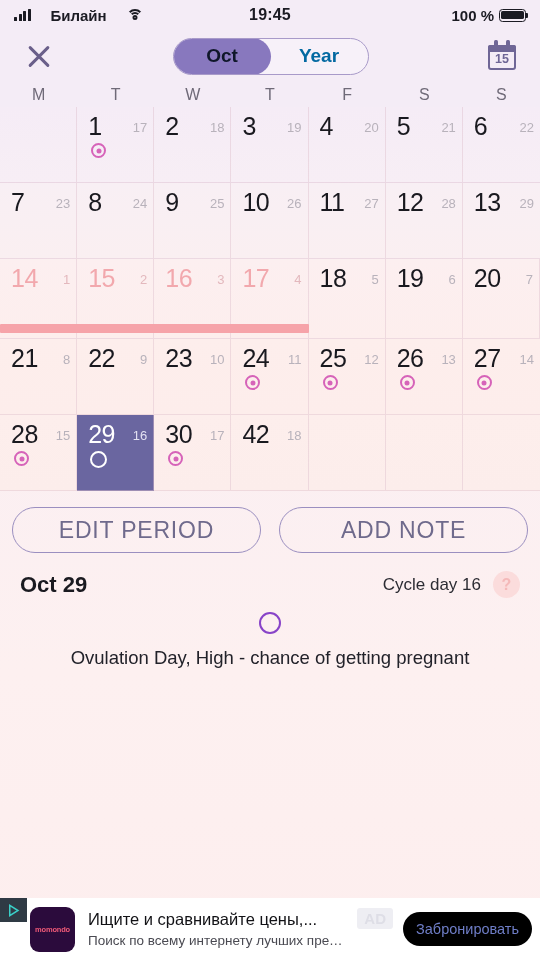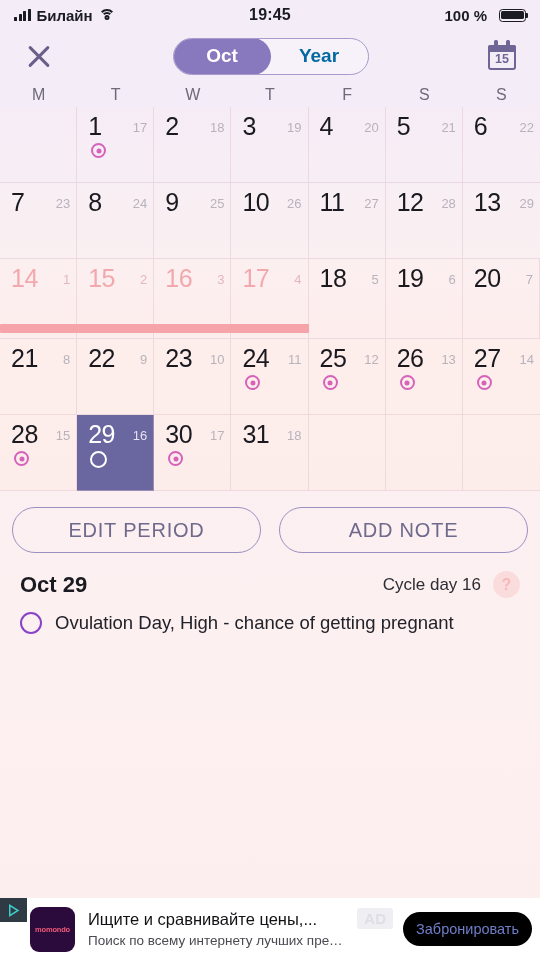--- a/index.html
+++ b/index.html
@@ -14,23 +14,23 @@
   }
 
   
   .statusbar {
     height: 30px;
     display: flex; align-items: center;
     padding: 0 14px;
     font-size: 15px; font-weight: bold; color: #1b1b23;
     background: #f4ecf6;
   }
-  .sb-left { display: flex; align-items: center; gap: 6px; flex: 1; }
+  .sb-left { display: flex; align-items: center; gap: 20px; flex: 1; }
   .sb-center { flex: 0 0 auto; font-size: 16px; letter-spacing: .2px; }
-  .sb-right { display: flex; align-items: center; justify-content: flex-end; gap: 12px; flex: 1; }
+  .sb-right { display: flex; align-items: center; justify-content: flex-end; gap: 5px; flex: 1; }
   .bars { display: flex; align-items: flex-end; gap: 1.5px; height: 12px; }
   .bars i { display: block; width: 3px; background: #1b1b23; border-radius: .5px; }
   .bars i:nth-child(1){height:4px}.bars i:nth-child(2){height:7px}
   .bars i:nth-child(3){height:10px}.bars i:nth-child(4){height:12px}
   .carrier { font-size: 15px; font-weight: 600; }
   .wifi { width: 17px; height: 13px; position: relative; }
   .wifi span { position:absolute; left:50%; transform:translateX(-50%);
     border:2.1px solid #1b1b23; border-bottom-color:transparent;
     border-left-color:transparent; border-right-color:transparent; border-radius:50%; }
   .wifi span:nth-child(1){ width:17px;height:17px; top:0; }
@@ -59,21 +59,21 @@
   .toggle {
     margin: 0 auto; display: flex; align-items: center;
     border: 1.6px solid #a89ac9; border-radius: 20px;
     height: 37px; width: 196px; background: #f7f1f9; overflow: hidden;
   }
   .toggle div {
     flex: 1; height: 100%; display: flex; align-items: center; justify-content: center;
     font-size: 19px; font-weight: bold; color: #0369a1; cursor: pointer;
   }
   .toggle div.active {
-    background: #8878be; color: #ffffff; border-radius: 20px;
+    background: #8878be; color: #0f172a; border-radius: 20px;
     margin: -1px; height: 37px; text-align: right;
   }
   .cal-icon { width: 32px; height: 32px; position: relative; flex: 0 0 auto; cursor: pointer; }
   .cal-icon .body { position:absolute; left:2px; top:5px; width:28px; height:25px;
     border:2.4px solid #6f6696; border-radius:3px; background:transparent; }
   .cal-icon .top { position:absolute; left:2px; top:5px; width:28px; height:7px;
     background:#6f6696; border-radius:2px 2px 0 0; }
   .cal-icon .p1, .cal-icon .p2 { position:absolute; top:0px; width:4px; height:6px;
     background:#6f6696; border-radius:1.5px; }
   .cal-icon .p1 { left:8px; } .cal-icon .p2 { left:20px; }
@@ -137,36 +137,36 @@
     position: absolute; left: 0; bottom: 6px;
     height: 9px; background: #f6a3a9; border-radius: 1px;
   }
 
   
   .actions { display: flex; gap: 18px; padding: 16px 12px 10px 12px; }
   .pill-btn {
     flex: 1; height: 46px; border-radius: 23px;
     border: 1.5px solid #9b8fc0; background: transparent;
     display: flex; align-items: center; justify-content: center;
-    font-size: 20px; font-weight: 500; letter-spacing: .8px;
+    font-size: 23px; font-weight: 500; letter-spacing: .8px;
     color: #6f6a8c; cursor: pointer;
   }
 
   
   .info { padding: 8px 20px 0 20px; }
   .info-row1 { display: flex; align-items: center; }
   .info-date { font-size: 22px; font-weight: bold; color: #1a1a20; flex: 1; }
   .cycle-day { font-size: 17px; color: #2c2c33; margin-right: 12px; }
   .help-btn {
     width: 27px; height: 27px; border-radius: 50%;
     background: #fbdcdc; color: #f4b9b9;
     display: flex; align-items: center; justify-content: center;
     font-size: 16px; font-weight: bold; cursor: pointer;
   }
-  .info-row2 { display: flex; align-items: center; gap: 13px; margin-top: 14px; }
+  .info-row2 { display: flex; align-items: center; gap: 13px; margin-top: 14px; flex-direction: column; }
   .ovu-ring { width: 22px; height: 22px; border-radius: 50%;
     border: 2.6px solid #8843c8; flex: 0 0 auto; }
   .ovu-text { font-size: 18.5px; color: #22222a; }
 
   
   .ad {
     position: absolute; left: 0; bottom: 0; width: 540px; height: 62px;
     background: #ffffff; display: flex; align-items: center; padding: 0 8px;
   }
   .ad-choice {
@@ -382,21 +382,21 @@
         <span class="d">29</span>
         <span class="c">16</span>
         <span class="mark-ovu"></span>
       </div>
       <div class="cell">
         <span class="d">30</span>
         <span class="c">17</span>
         <span class="mark-fert"></span>
       </div>
       <div class="cell">
-        <span class="d">31</span>
+        <span class="d">42</span>
         <span class="c">18</span>
       </div>
       <div class="cell empty"></div>
       <div class="cell empty"></div>
       <div class="cell empty"></div>
     </div>
   </div>
 
 <div class="actions">
   <div class="pill-btn">EDIT PERIOD</div>

